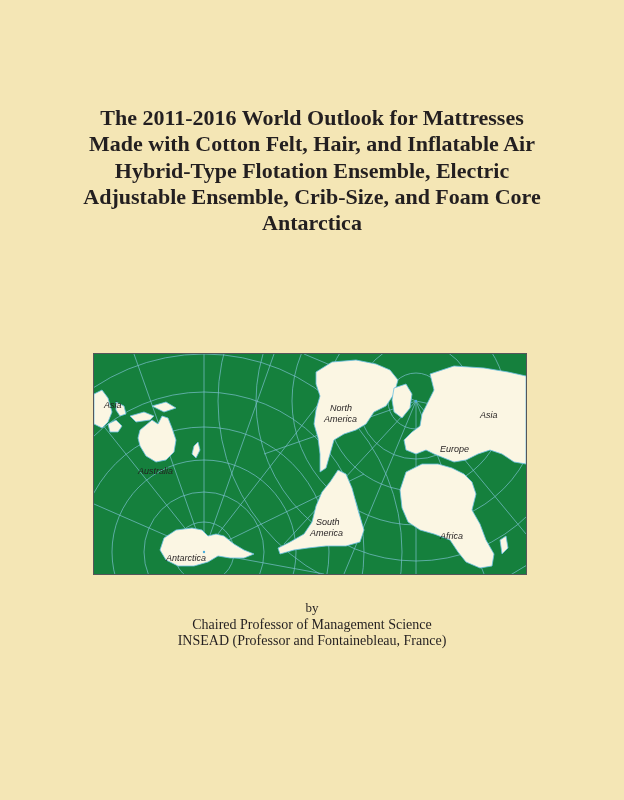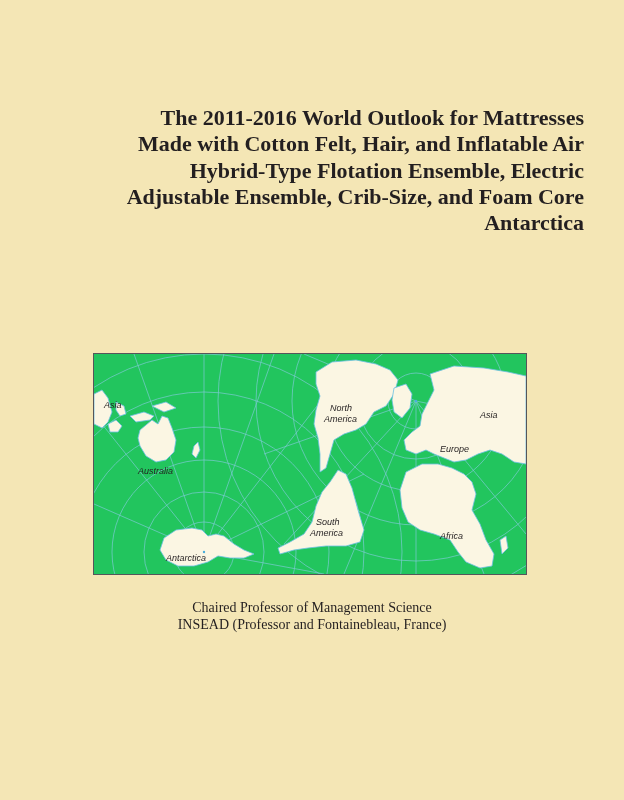--- a/index.html
+++ b/index.html
@@ -13,38 +13,38 @@
       position: relative;
       overflow: hidden;
       font-family: "Liberation Serif", "DejaVu Serif", serif;
       color: #231f20;
     }
     .title-block {
       position: absolute;
       left: 40px;
       top: 105px;
       width: 544px;
-      text-align: right;
+      text-align: center;
       font-weight: bold;
       font-size: 22px;
       line-height: 26.3px;
       color: #231f20;
     }
     .title-line {
       display: block;
       white-space: nowrap;
     }
     .map-frame {
       position: absolute;
       left: 93px;
       top: 353px;
       width: 432px;
       height: 220px;
       border: 1.5px solid #55565a;
-      background: #22c55e;
+      background: #15803d;
       overflow: hidden;
     }
     .map-frame svg {
       position: absolute;
       left: 0;
       top: 0;
       width: 432px;
       height: 220px;
     }
     .map-label {
@@ -165,15 +165,16 @@
   <span class="map-label" style="left:236px; top:49px;">North</span>
   <span class="map-label" style="left:230px; top:60px;">America</span>
   <span class="map-label" style="left:222px; top:163px;">South</span>
   <span class="map-label" style="left:216px; top:174px;">America</span>
   <span class="map-label" style="left:386px; top:56px;">Asia</span>
   <span class="map-label" style="left:346px; top:90px;">Europe</span>
   <span class="map-label" style="left:346px; top:177px;">Africa</span>
 </div>
 
 <div class="byline">
+  <div class="by">by</div>
   <div>Chaired Professor of Management Science</div>
   <div>INSEAD (Professor and Fontainebleau, France)</div>
 </div>
 
 </body></html>

